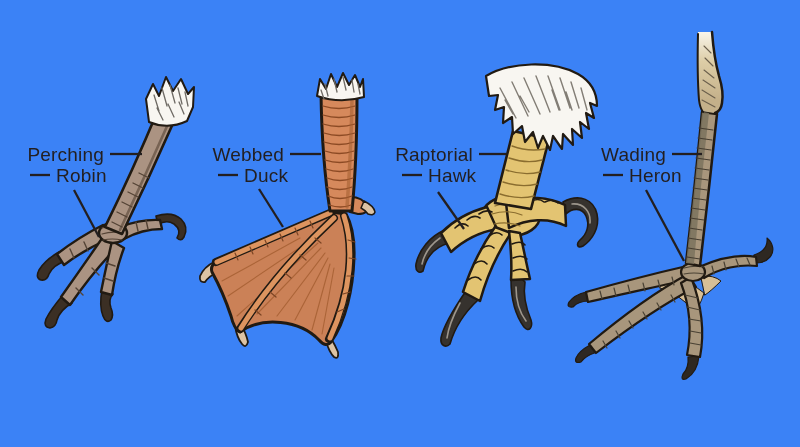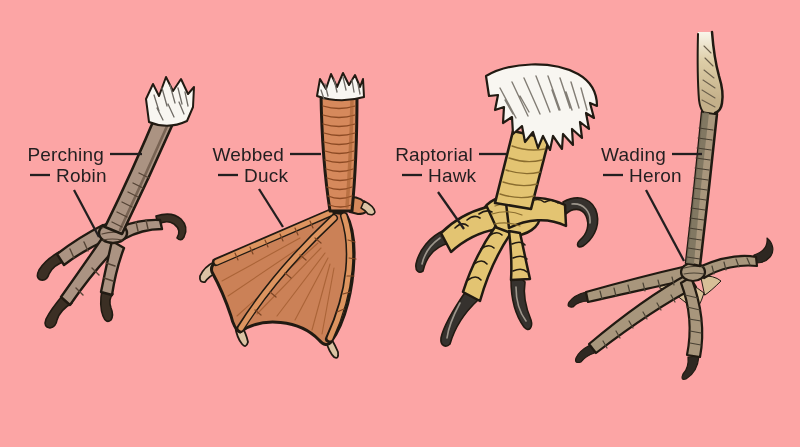--- a/index.html
+++ b/index.html
@@ -1,17 +1,17 @@
 <!DOCTYPE html>
 <html><head>
 <meta charset="utf-8">
 <style>
   html,body { margin:0; padding:0; background:#ffffff; }
   .figure {
-    position:relative; width:800px; height:447px; background:#fca5a5;
+    position:relative; width:800px; height:447px; background:#3b82f6;
     overflow:hidden; font-family:"Liberation Sans", sans-serif;
   }
   svg { display:block; }
   text.lbl {
     font-family:"Liberation Sans", sans-serif;
     font-size:19px; fill:#231f20; letter-spacing:0.2px;
   }
   .leader { stroke:#231f20; stroke-width:2.3; stroke-linecap:butt; }
   .ol { stroke:#211a12; stroke-linejoin:round; stroke-linecap:round; }
   .detail { fill:none; stroke-linecap:round; }

